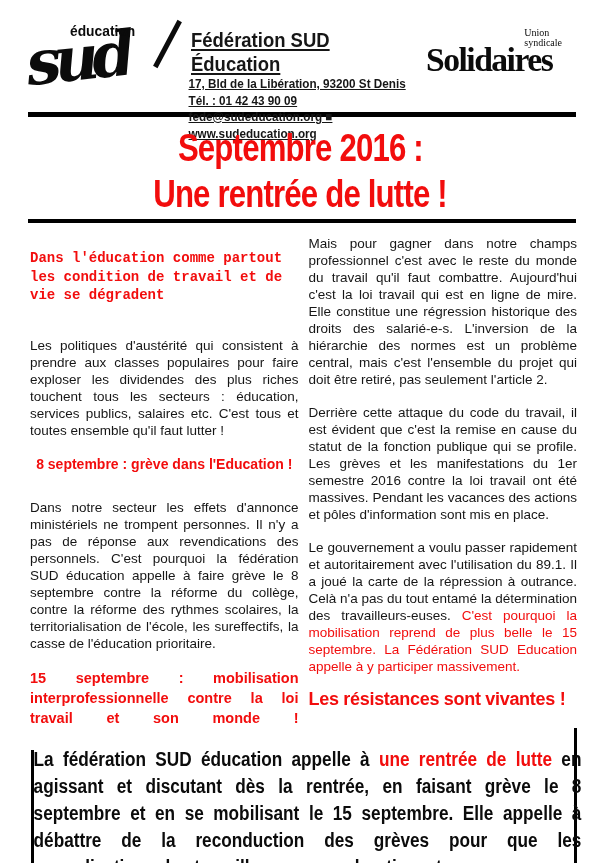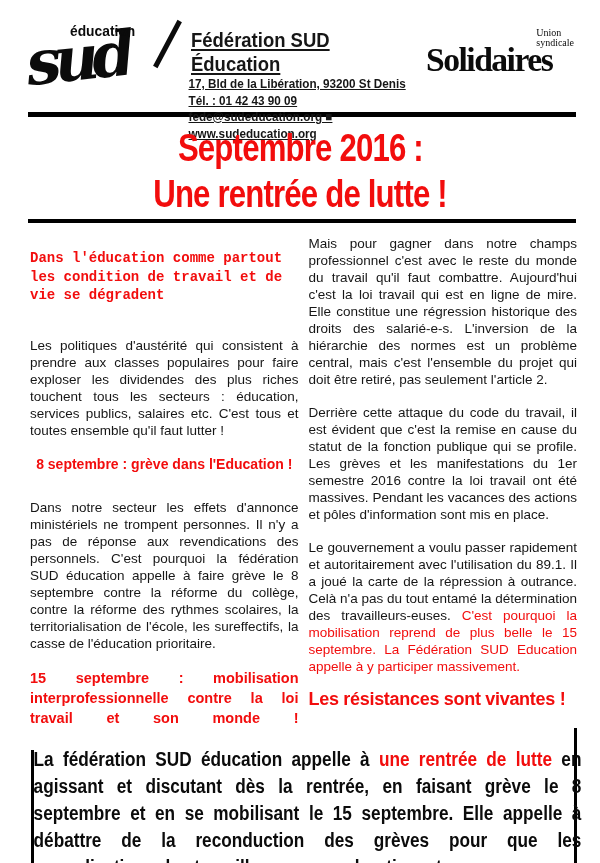--- a/index.html
+++ b/index.html
@@ -33,21 +33,21 @@
   .org-name{font-weight:bold;font-size:21px;line-height:24px;transform:scaleX(0.88);}
   .org-line{font-weight:bold;font-size:13px;line-height:16.5px;transform:scaleX(0.9);}
   .solidaires-logo{position:relative;width:150px;height:70px;flex:0 0 auto;margin-top:8px;}
   .soli-word{
     position:absolute;left:0;top:14px;
     font-family:"Liberation Serif",serif;font-weight:bold;
     font-size:33px;letter-spacing:-1.5px;color:#0b0b0b;
     transform:scaleX(1.02);transform-origin:left;
   }
   .union-block{
-    position:absolute;right:2px;top:0;text-align:left;
+    position:absolute;right:14px;top:0;text-align:left;
     font-family:"Liberation Serif",serif;font-size:10px;line-height:10px;color:#0b0b0b;
   }
 
   
   .rule{background:#000;margin-left:28px;margin-right:24px;}
   .rule-thick{height:5px;}
   .rule-thin{height:4px;}
 
   
   .title-block{text-align:center;padding:8px 0 2px 0;}

